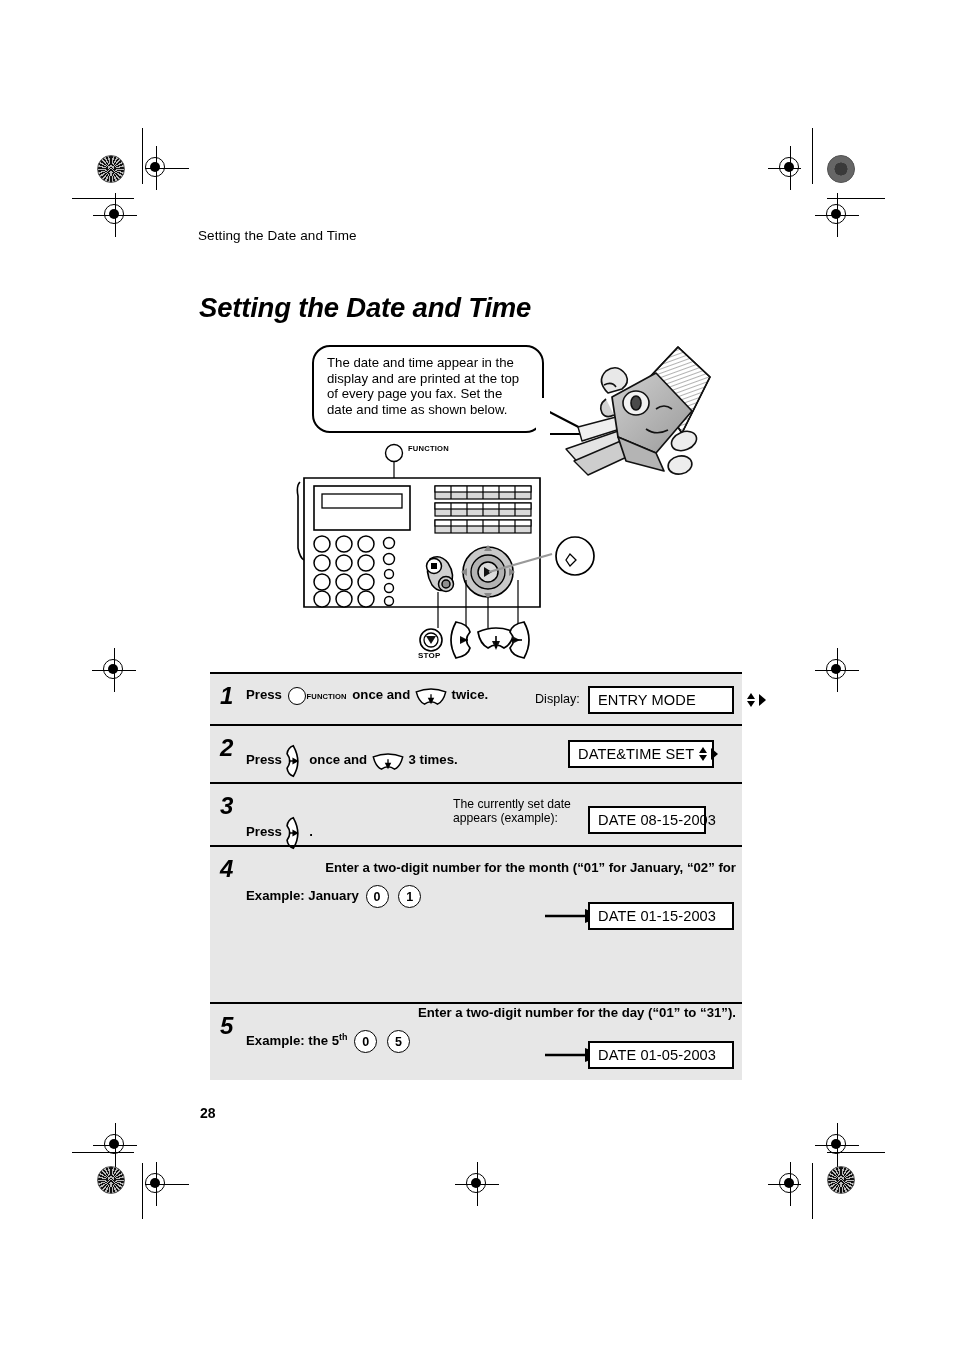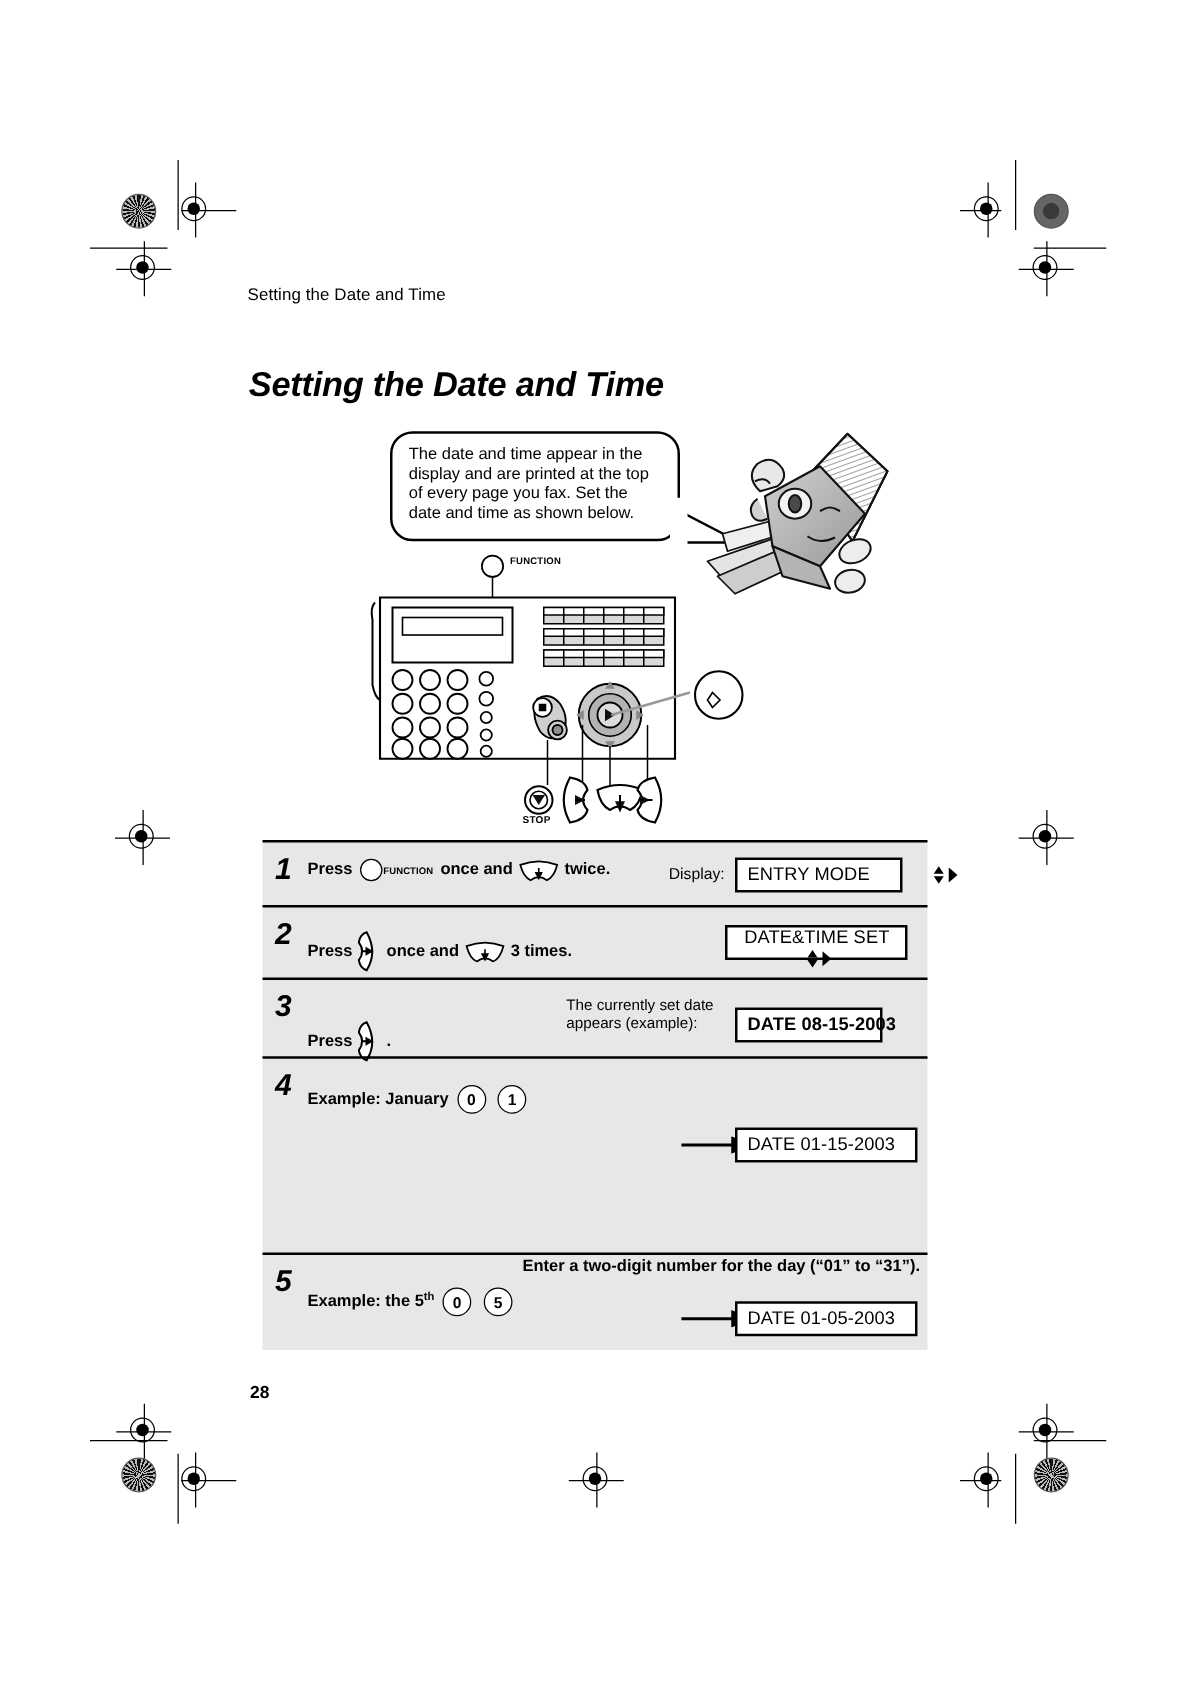--- a/index.html
+++ b/index.html
@@ -484,21 +484,21 @@
         </span>
         <span class="bold">once and</span>
         <svg class="inline-mid" width="34" height="18" viewBox="0 0 40 22">
           <path d="M2,6 q18,-7 36,0 q-3,12 -10,15 q-8,-6 -16,0 q-7,-3 -10,-15 Z" fill="#fff" stroke="#000" stroke-width="1.8"></path>
           <line x1="20" y1="9" x2="20" y2="19" stroke="#000" stroke-width="1.6"></line>
           <path d="M20,21 l-4,-8 l8,0 Z" fill="#000"></path>
         </svg>
         <span class="bold">twice.</span>
       </div>
       <div class="display-word" style="left:325px; top:18px;">Display:</div>
-      <div class="lcd" style="left:378px; top:12px; width:134px;gap:46px;">
+      <div class="lcd" style="left:378px; top:12px; width:146px;gap:46px;">
         <span class="txt">ENTRY MODE</span>
         <span class="lcd-arrows">
           <svg width="16" height="18" viewBox="0 0 16 18">
               <path d="M5,8 l4,-6 l4,6 Z" fill="#000"></path>
               <path d="M5,10 l4,6 l4,-6 Z" fill="#000"></path>
             </svg>
           <svg width="10" height="18" viewBox="0 0 10 18">
               <path d="M1,3 l7,6 l-7,6 Z" fill="#000"></path>
             </svg>
         </span>
@@ -515,21 +515,21 @@
           <path d="M14,19 l-7,-4 l0,8 Z" fill="#000"></path>
         </svg>
         <span class="bold">once and</span>
         <svg class="inline-mid" width="34" height="18" viewBox="0 0 40 22">
           <path d="M2,6 q18,-7 36,0 q-3,12 -10,15 q-8,-6 -16,0 q-7,-3 -10,-15 Z" fill="#fff" stroke="#000" stroke-width="1.8"></path>
           <line x1="20" y1="9" x2="20" y2="19" stroke="#000" stroke-width="1.6"></line>
           <path d="M20,21 l-4,-8 l8,0 Z" fill="#000"></path>
         </svg>
         <span class="bold">3 times.</span>
       </div>
-      <div class="lcd" style="left:370px; top:14px; width:146px;flex-direction:column;">
+      <div class="lcd" style="left:358px; top:14px; width:146px;">
         <span class="txt">DATE&amp;TIME SET</span>
         <span class="lcd-arrows">
           <svg width="16" height="18" viewBox="0 0 16 18">
               <path d="M5,8 l4,-6 l4,6 Z" fill="#000"></path>
               <path d="M5,10 l4,6 l4,-6 Z" fill="#000"></path>
             </svg>
           <svg width="10" height="18" viewBox="0 0 10 18">
               <path d="M1,3 l7,6 l-7,6 Z" fill="#000"></path>
             </svg>
         </span>
@@ -544,28 +544,29 @@
           <path d="M8,2 q10,18 0,34 q-6,-2 -7,-9 q6,-8 0,-16 q1,-7 7,-9 Z" fill="#fff" stroke="#000" stroke-width="1.8"></path>
           <line x1="3" y1="19" x2="13" y2="19" stroke="#000" stroke-width="1.6"></line>
           <path d="M14,19 l-7,-4 l0,8 Z" fill="#000"></path>
         </svg>
         <span class="bold">.</span>
       </div>
       <div class="note-2line" style="left:243px; top:14px; width:120px;">
         <div>The currently set date</div>
         <div>appears (example):</div>
       </div>
-      <div class="lcd" style="left:378px; top:22px; width:118px;font-weight:bold;">
+      <div class="lcd" style="left:378px; top:22px; width:118px;">
         <span class="txt">DATE 08-15-2003</span>
       </div>
     </div>
 
     <div class="step-row" style="height:157px;">
       <div class="step-num">4</div>
       <div class="step-body" style="padding-top:12px;">
+        <div class="bold" style="line-height:17px;">Enter a two-digit number for the month (“01” for January, “02” for</div>
         <div style="margin-top:9px;">
           <span class="bold">Example: January</span>
           <span class="keycircle">0</span>
           <span class="keycircle">1</span>
         </div>
       </div>
       <svg class="arrow-long" width="60" height="14" viewBox="0 0 60 14" style="position:absolute; left:335px; top:62px;">
         <line x1="0" y1="7" x2="42" y2="7" stroke="#000" stroke-width="2.4"></line>
         <path d="M58,7 l-18,-7 l0,14 Z" fill="#000"></path>
       </svg>

